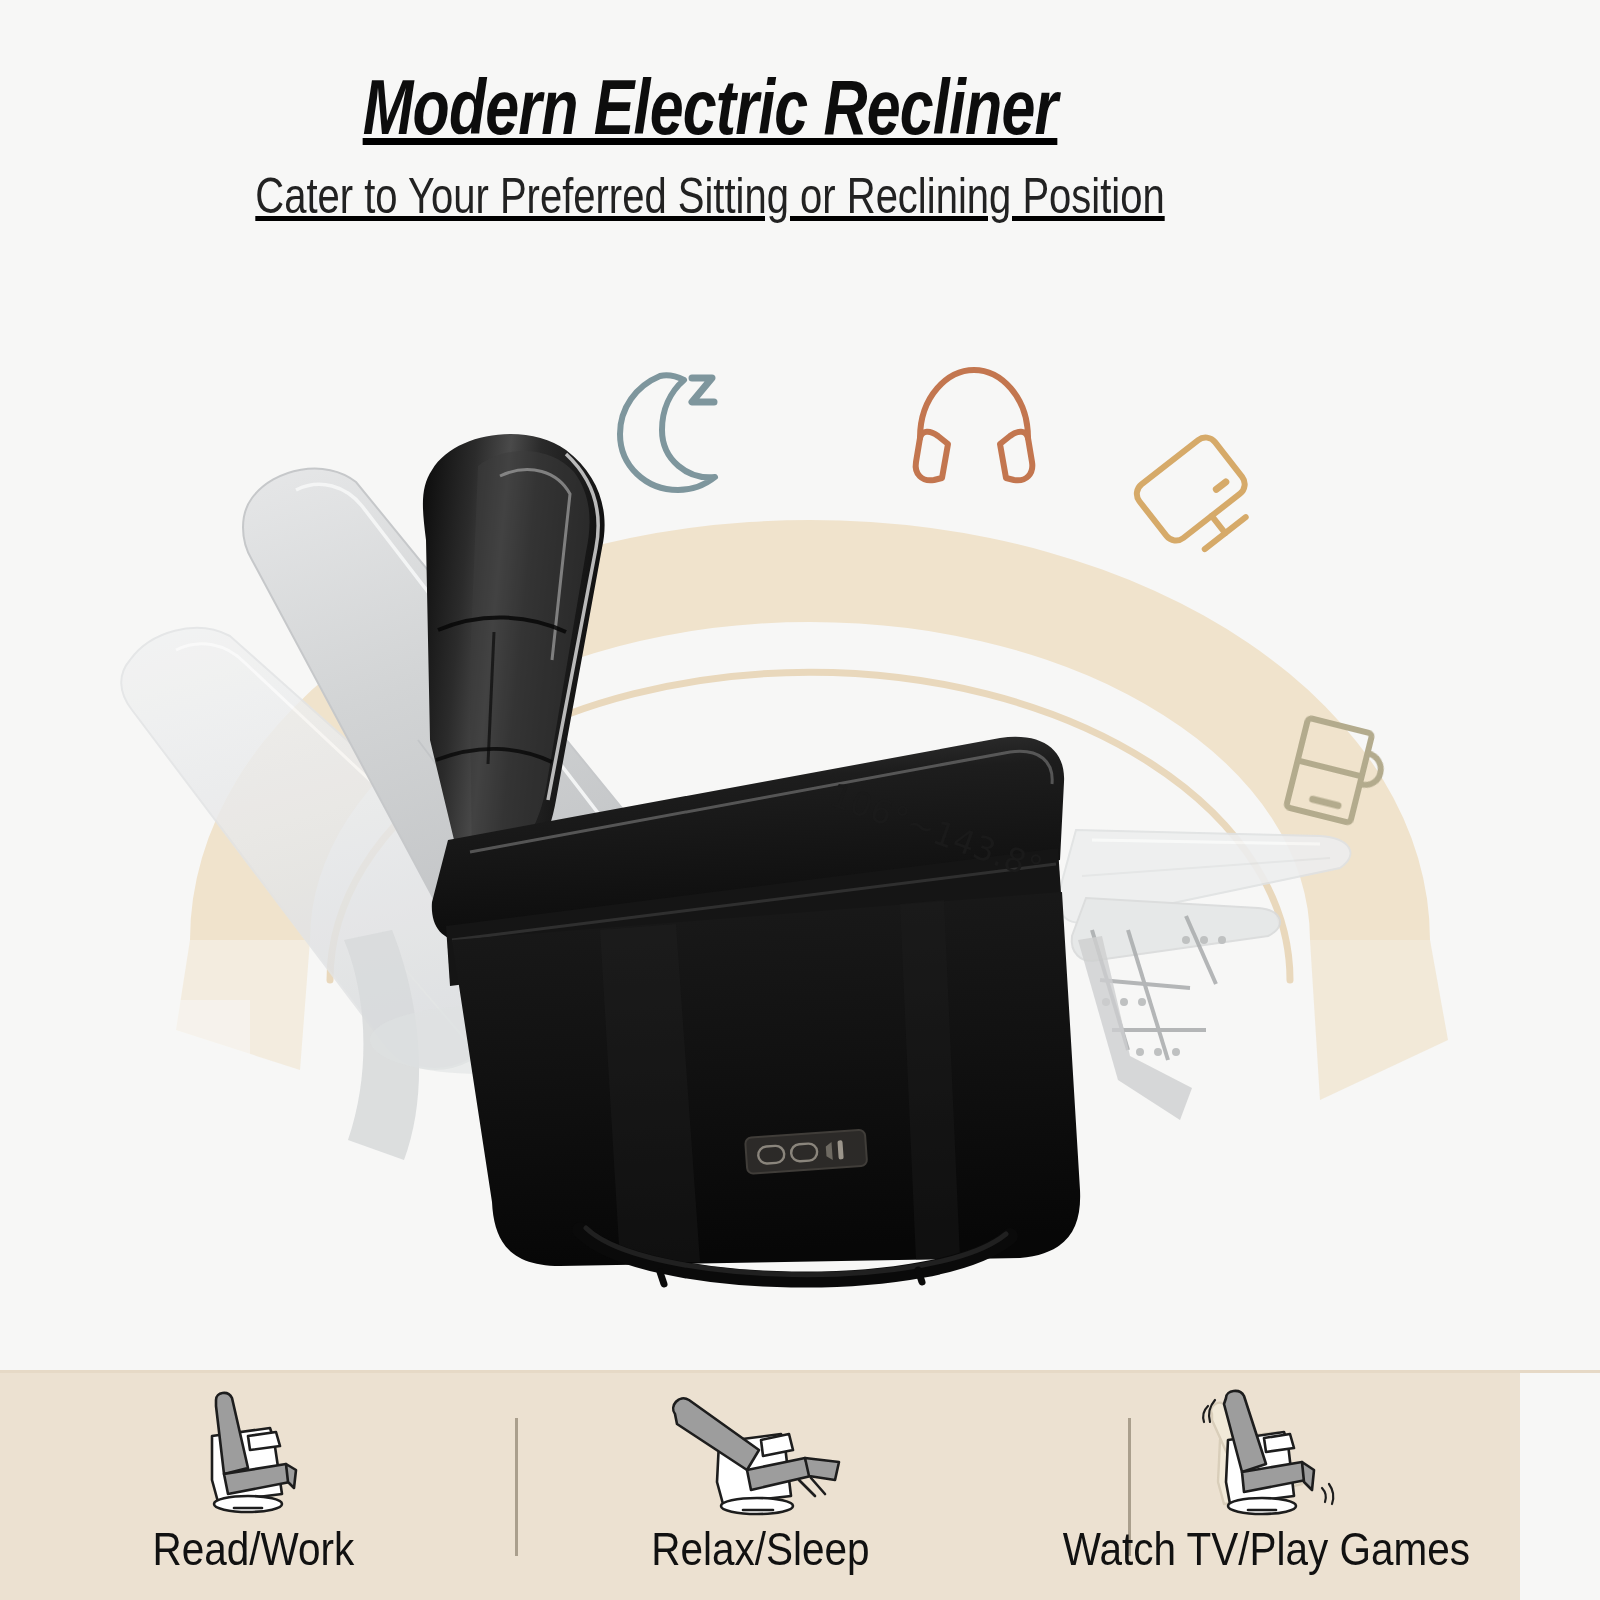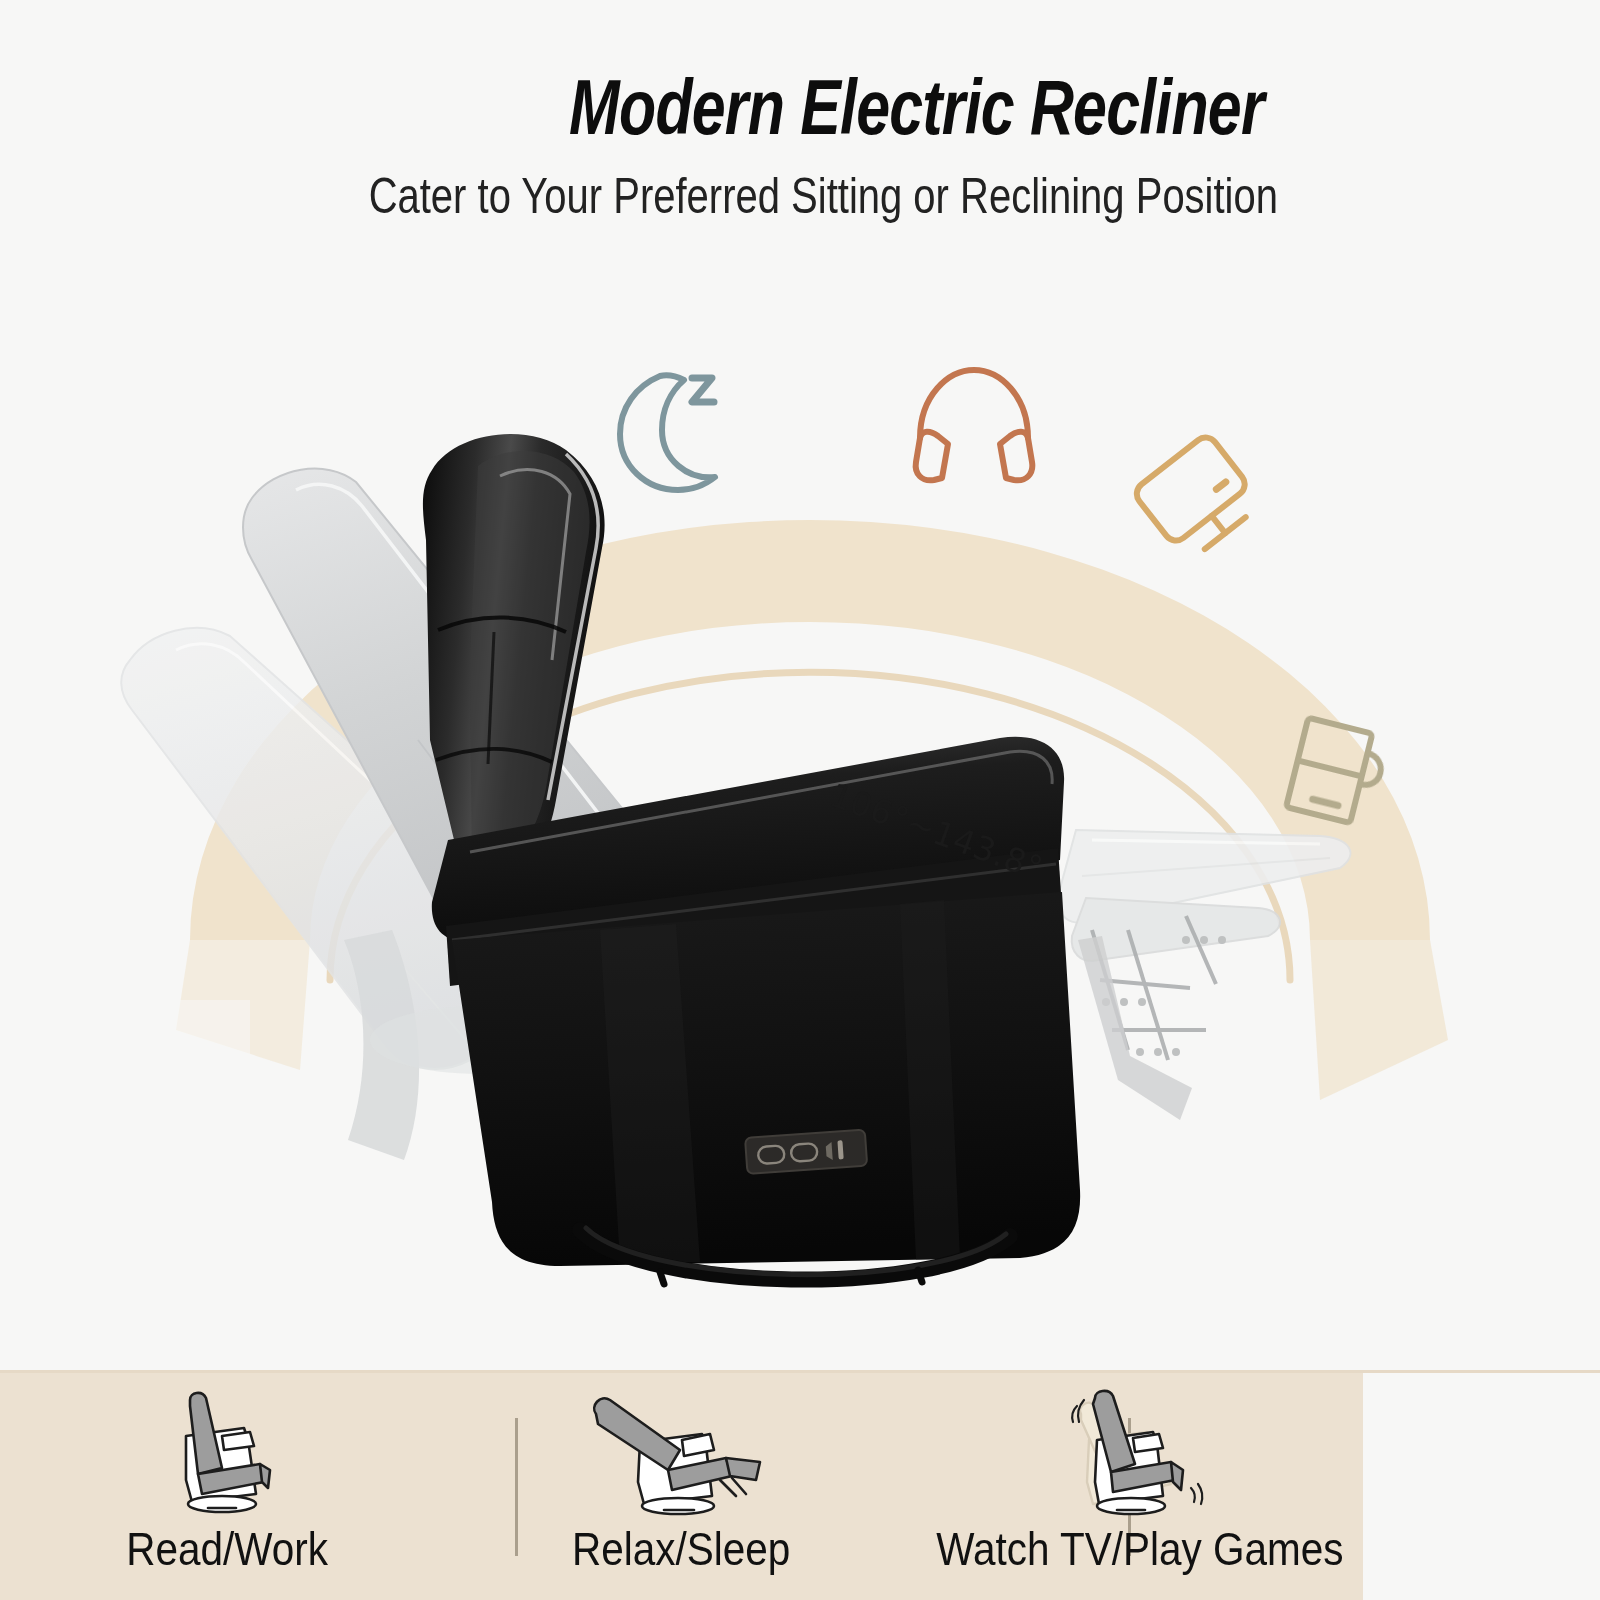--- a/index.html
+++ b/index.html
@@ -5,21 +5,21 @@
   html,body{margin:0;padding:0;}
   body{
     width:1600px;height:1600px;
     background:#f7f7f6;
     font-family:"Liberation Sans","DejaVu Sans",sans-serif;
     overflow:hidden;position:relative;
   }
   #stage{position:absolute;inset:0;width:1600px;height:1600px;}
 
   
-  .header{position:absolute;left:0;top:0;width:1420px;text-align:right;}
+  .header{position:absolute;left:0;top:0;width:1420px;text-align:center;text-decoration:underline;}
   .title{
     font-family:"Liberation Sans","DejaVu Sans",sans-serif;
     font-weight:700;font-style:italic;
     font-size:78px;letter-spacing:-1px;
     color:#0d0d0d;margin:0;padding-top:62px;
     transform:scaleX(.78);transform-origin:center;
     white-space:nowrap;
   }
   .subtitle{
     font-family:"Liberation Sans","DejaVu Sans",sans-serif;
@@ -37,21 +37,21 @@
   .angle-label{
     position:absolute;left:838px;top:535px;
     font-family:"DejaVu Sans","Liberation Sans",sans-serif;
     font-size:33px;color:#1a1a1a;letter-spacing:.5px;
     transform:rotate(20deg);transform-origin:left top;
     white-space:nowrap;
   }
 
   
   .bottombar{
-    position:absolute;left:0;top:1370px;width:1363px;height:230px;
+    position:absolute;left:0;top:1370px;width:1520px;height:230px;
     background:#ece1d1;
   }
   .bb-top-line{position:absolute;left:0;top:0;width:1600px;height:3px;background:#e6d9c6;}
   .bb-cols{position:absolute;inset:0;display:flex;}
   .bb-col{flex:1;position:relative;}
   .bb-icon{position:absolute;left:0;top:14px;width:100%;height:140px;}
   .bb-icon svg{display:block;margin:0 auto;}
   .bb-label{
     position:absolute;left:0;top:152px;width:100%;
     font-family:"Liberation Sans","DejaVu Sans",sans-serif;

